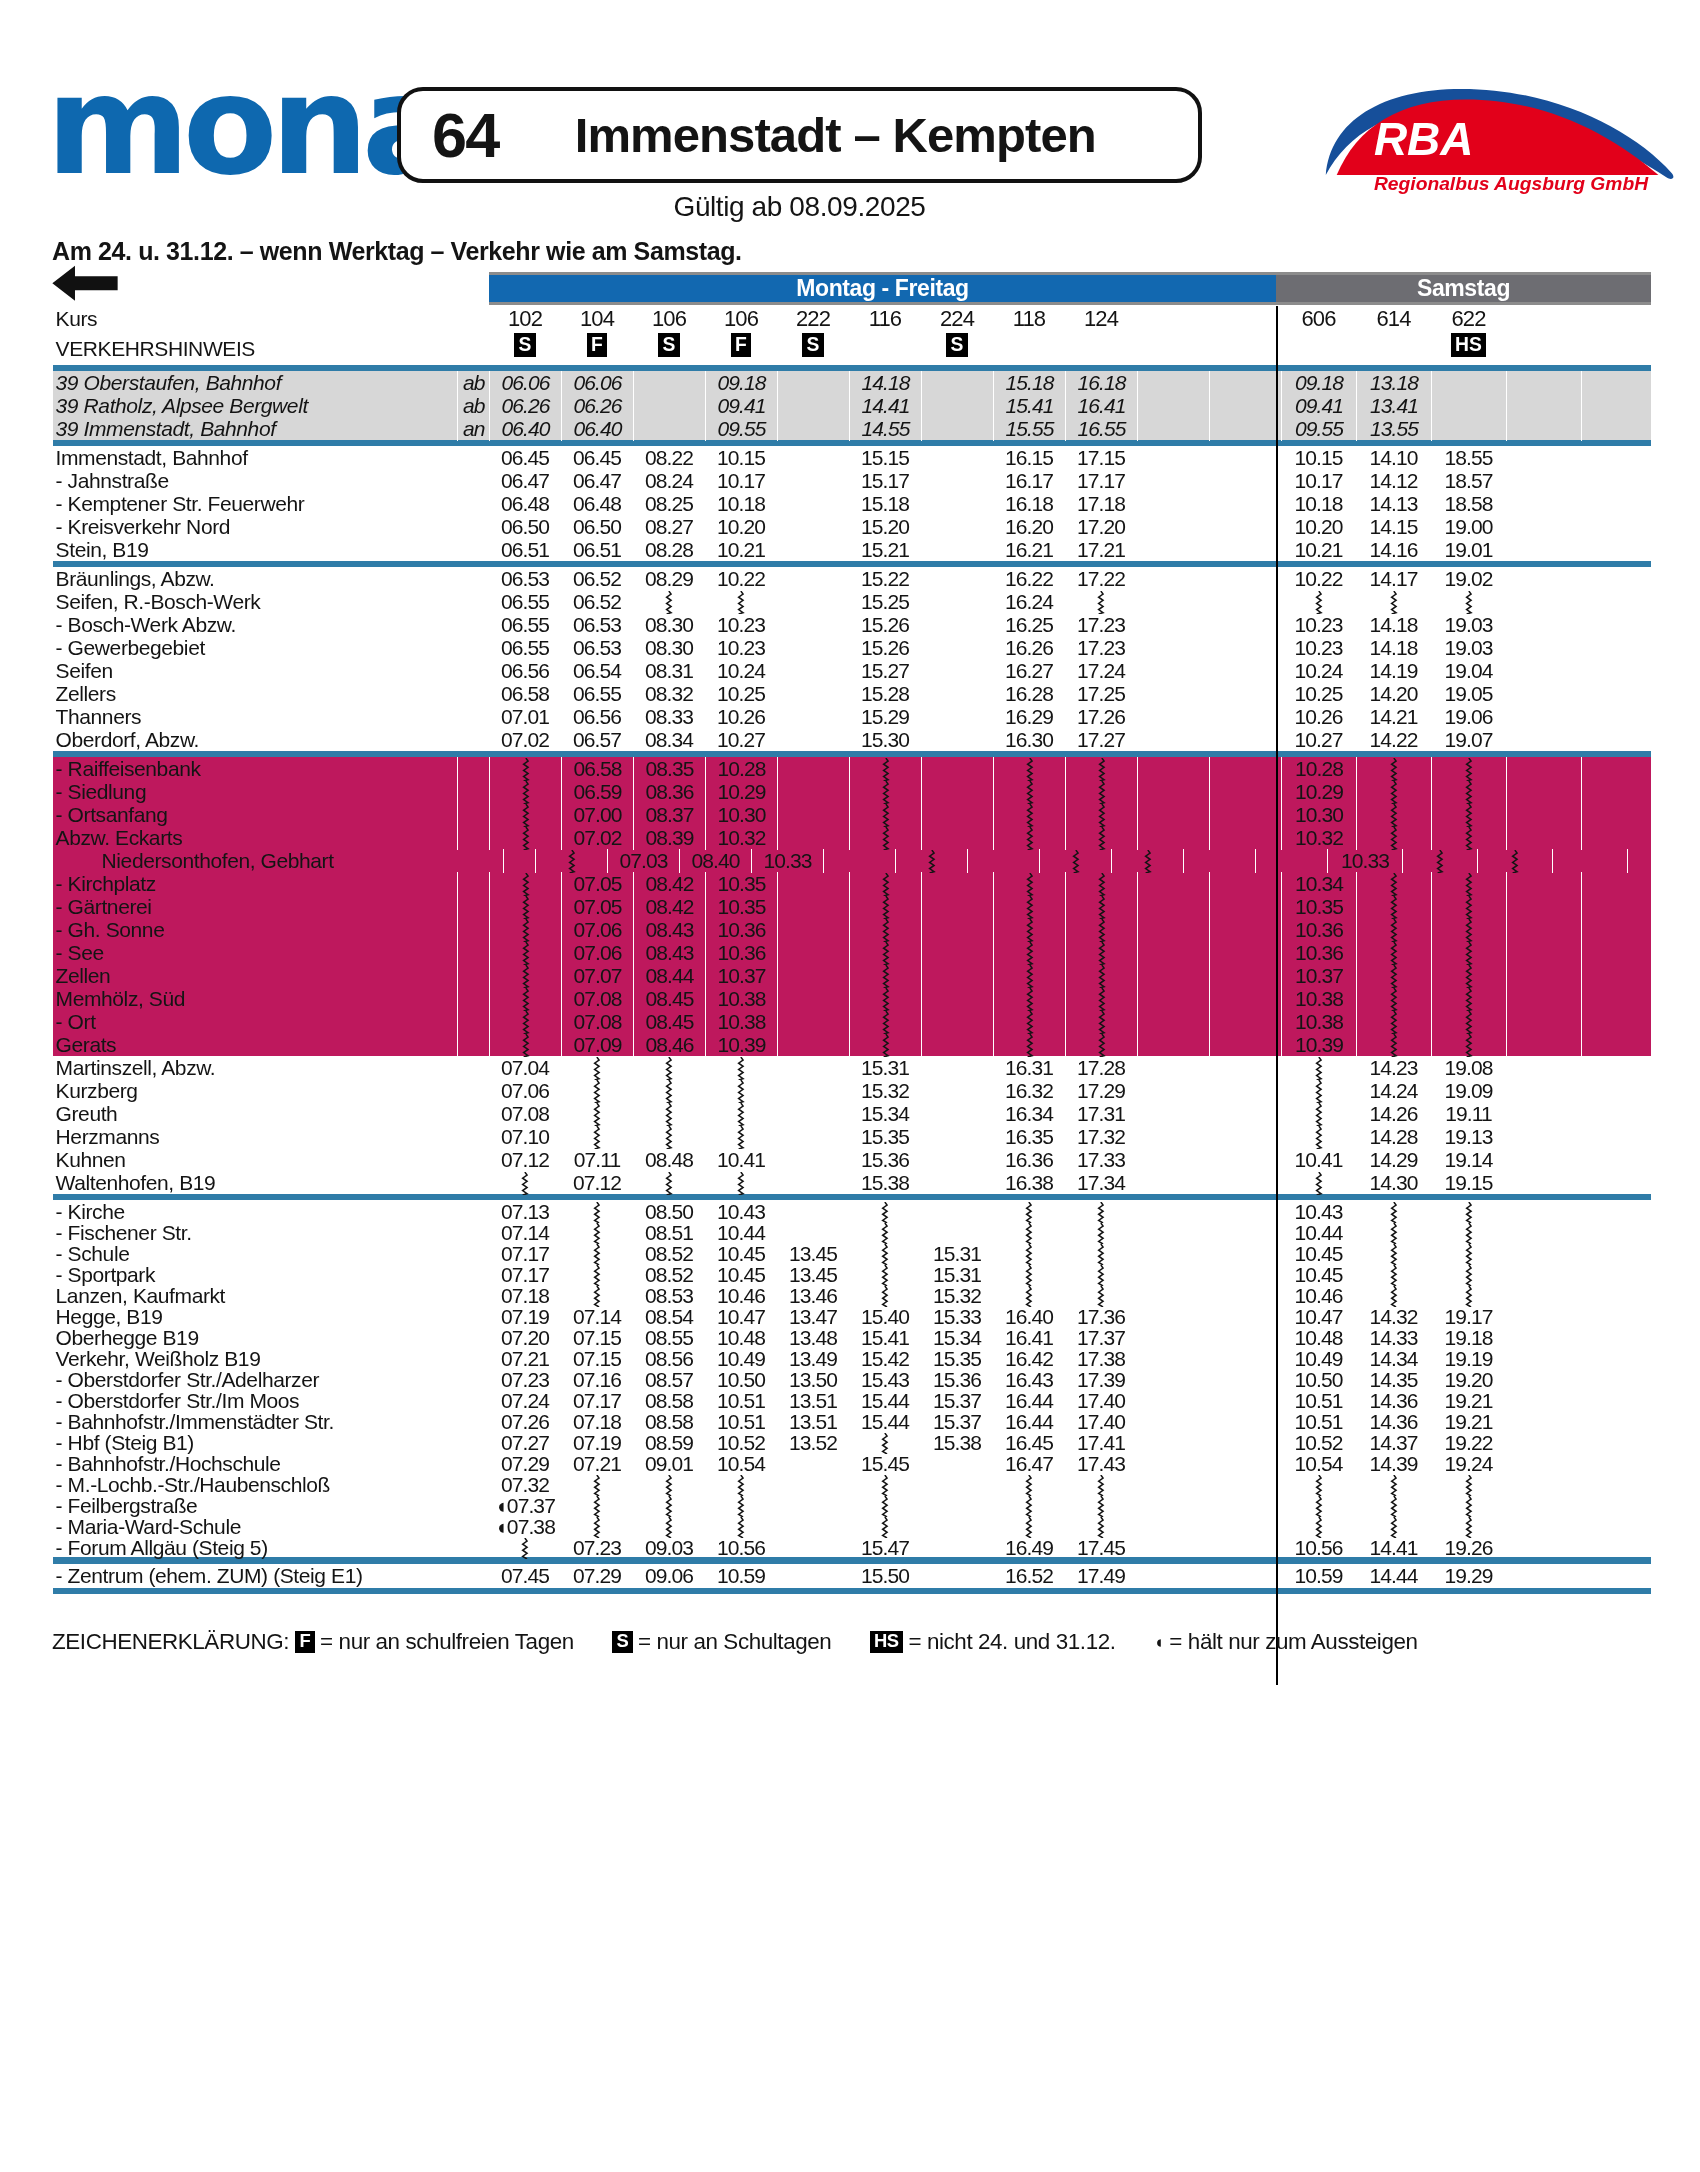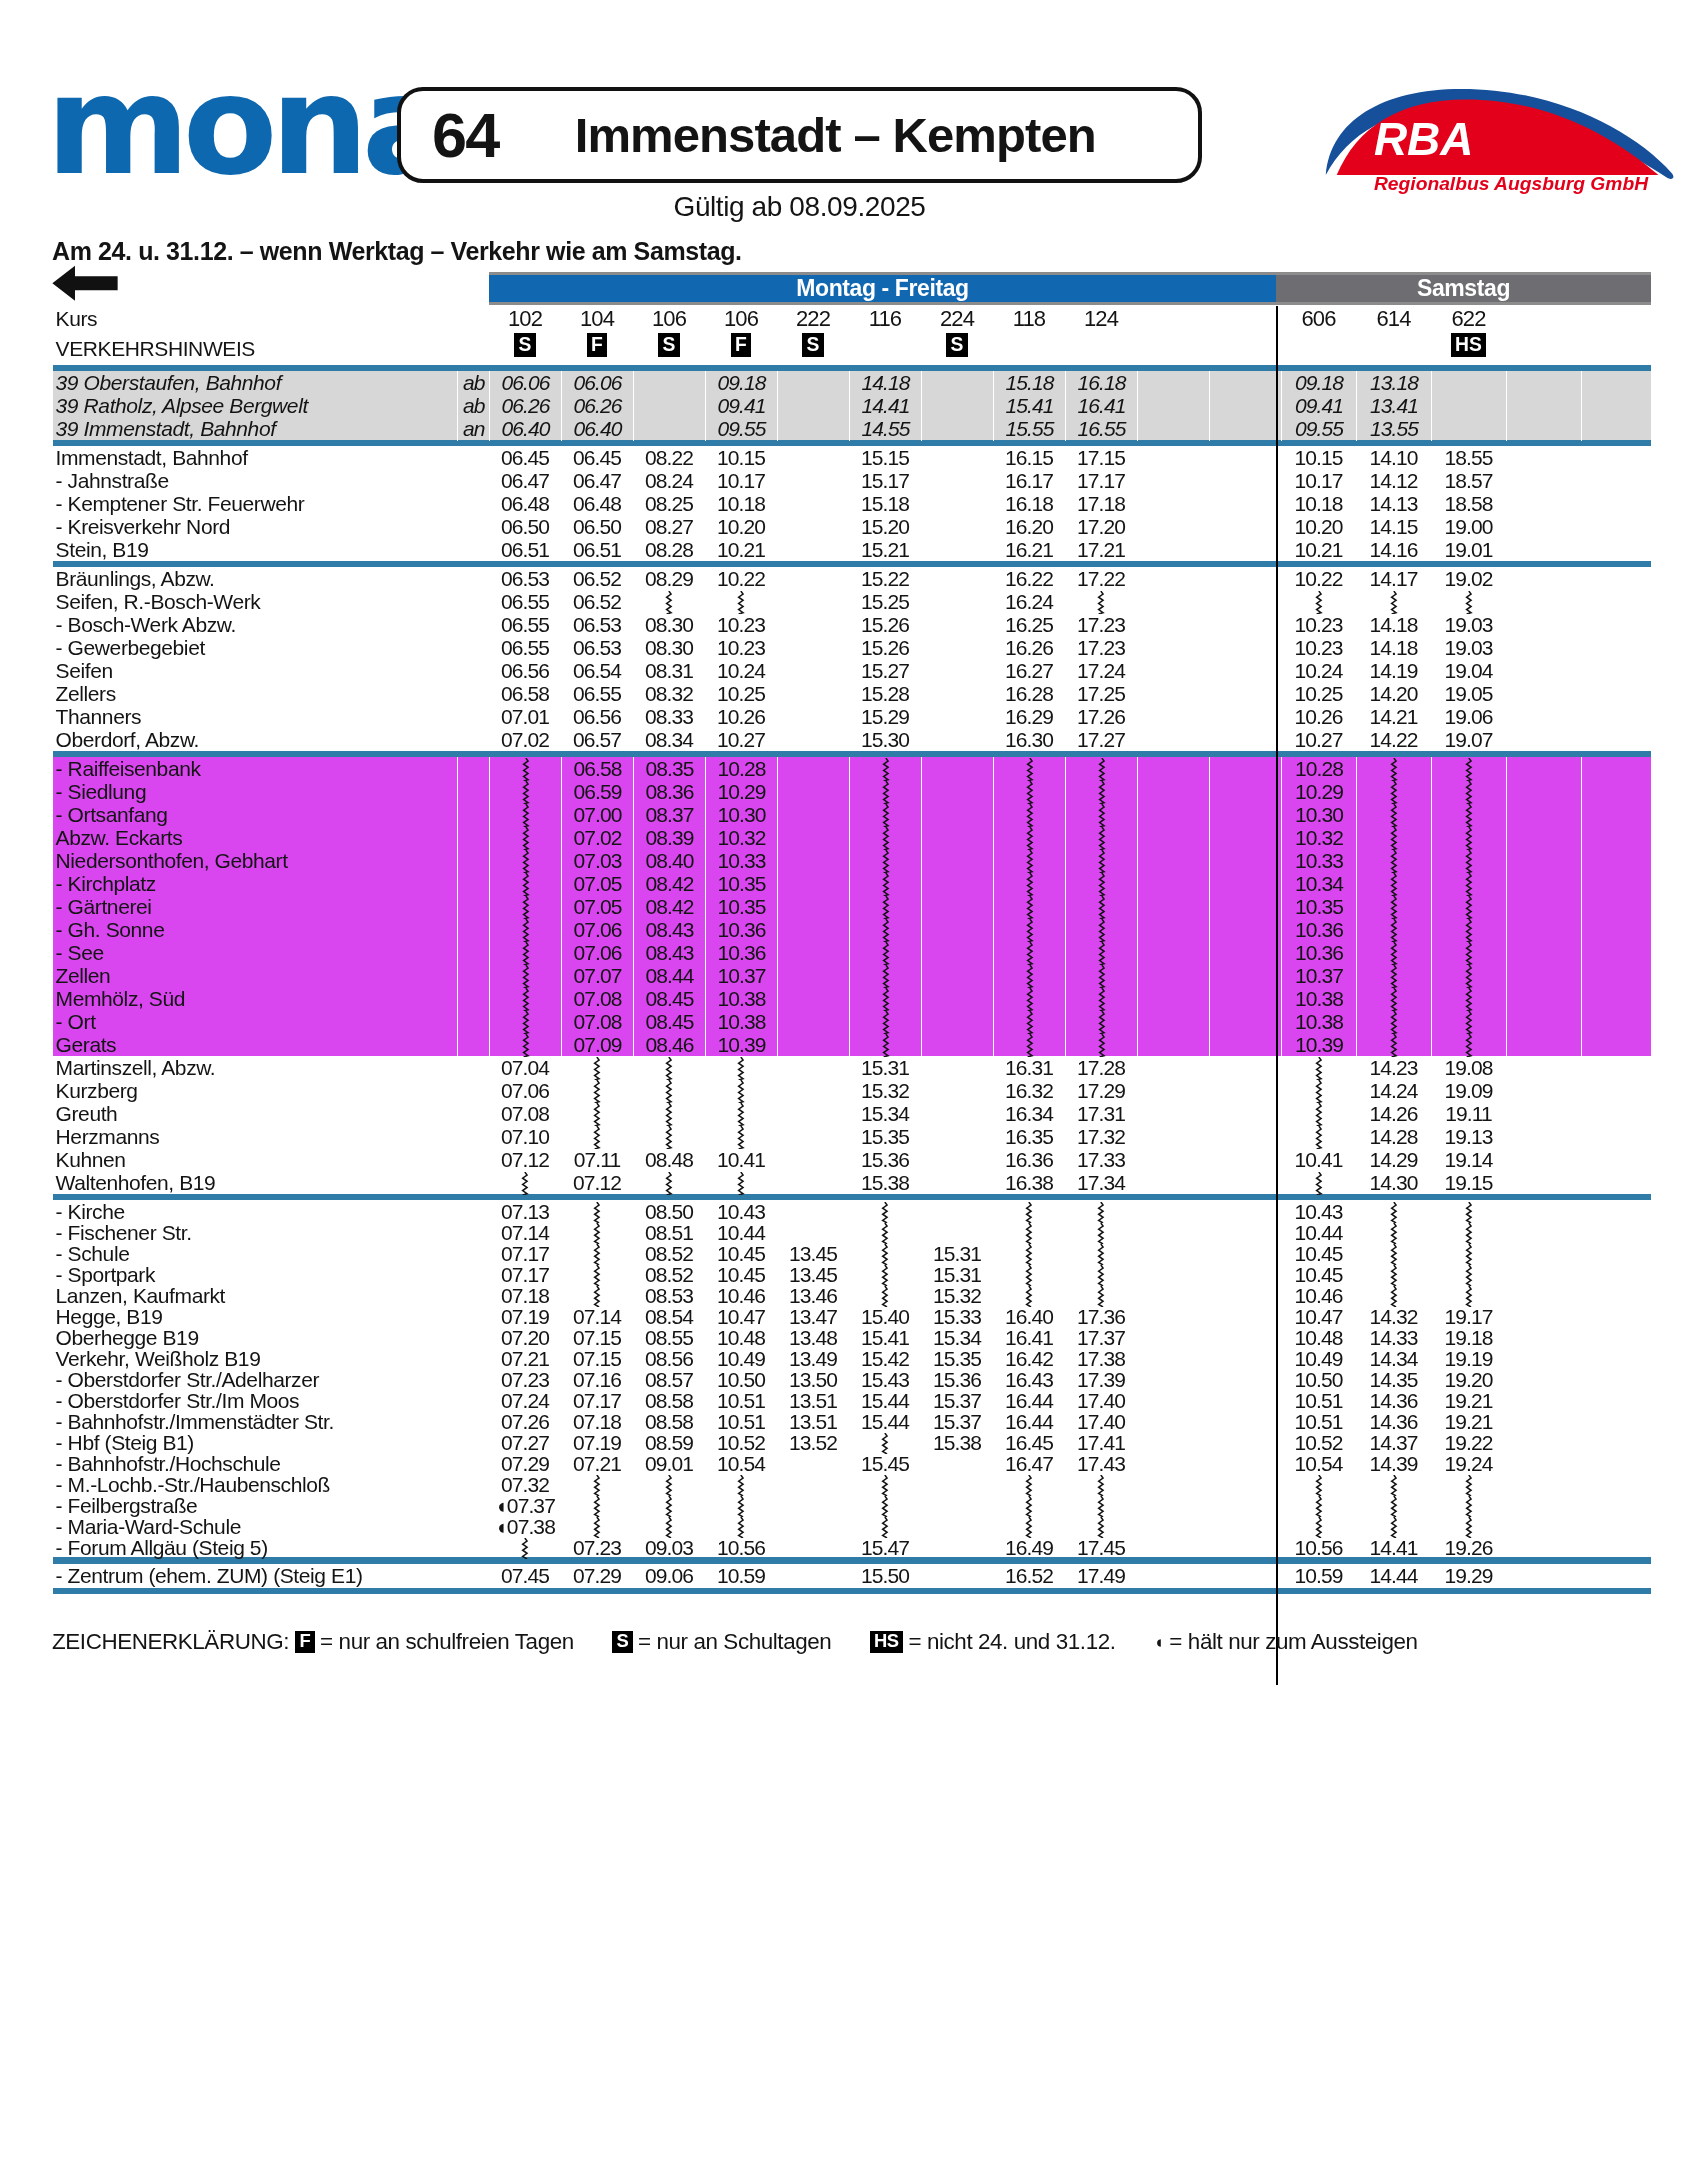--- a/index.html
+++ b/index.html
@@ -32,21 +32,21 @@
   .kno{font-size:22px;letter-spacing:-0.9px;display:flex;align-items:center;justify-content:center;}
   .badge{display:inline-block;background:#000;color:#fff;font-weight:bold;font-size:19.3px;
          padding:1.8px 4.4px 2.6px 4.4px;line-height:1;}
   .bcell{display:flex;justify-content:center;}
   .rule{height:6.1px;background:#2f7ca8;}
   .block .row{}
   .tcell{display:flex;align-items:center;justify-content:center;font-size:21px;letter-spacing:-0.9px;white-space:nowrap;}
   .ncell{justify-content:flex-start;padding-left:2.6px;letter-spacing:-0.4px;overflow:hidden;}
   .acell{justify-content:flex-end;padding-right:4.4px;font-style:italic;}
   .shade-a{background:#d7d7d7;}
-  .shade-b{background:#d946ef;}
+  .shade-b{background:#be185d;}
   .italic .tcell{font-style:italic;}
   .sep .tc{border-left:1.8px solid #fff;}
   .sep .tc:last-child{border-right:1.8px solid #fff;}
   .wavy{display:block;}
   .vdiv{position:absolute;left:1223px;top:34px;width:2.2px;background:#000;}
 
   
   .legend{position:absolute;left:52px;top:1629px;font-size:22.4px;letter-spacing:-0.4px;display:flex;align-items:center;gap:6.1px;white-space:nowrap;}
   .legend .badge{font-size:18.4px;}
   .legend .item{display:flex;align-items:center;gap:5.3px;}
@@ -653,21 +653,21 @@
               </svg>
             </div>
             <div class="tcell tc">
               <svg class="wavy" width="9.7" height="23" viewBox="0 0 22 52">
                 <path d="M11 0 L16 7 L6 14 L16 21 L6 28 L16 35 L6 42 L16 49 L6 52" stroke="#141414" stroke-width="3.5" fill="none"></path>
               </svg>
             </div>
             <div class="tcell tc col-sp"></div>
             <div class="tcell tc col-sp"></div>
           </div>
-          <div class="grid row" style="height: 23px;">
+          <div class="grid row" style="height: 23px; padding-left: 46px;">
             <div class="tcell ncell">Niedersonthofen, Gebhart</div>
             <div class="tcell acell tc"></div>
             <div class="tcell tc">
               <svg class="wavy" width="9.7" height="23" viewBox="0 0 22 52">
                 <path d="M11 0 L16 7 L6 14 L16 21 L6 28 L16 35 L6 42 L16 49 L6 52" stroke="#141414" stroke-width="3.5" fill="none"></path>
               </svg>
             </div>
             <div class="tcell tc">07.03</div>
             <div class="tcell tc">08.40</div>
             <div class="tcell tc">10.33</div>

